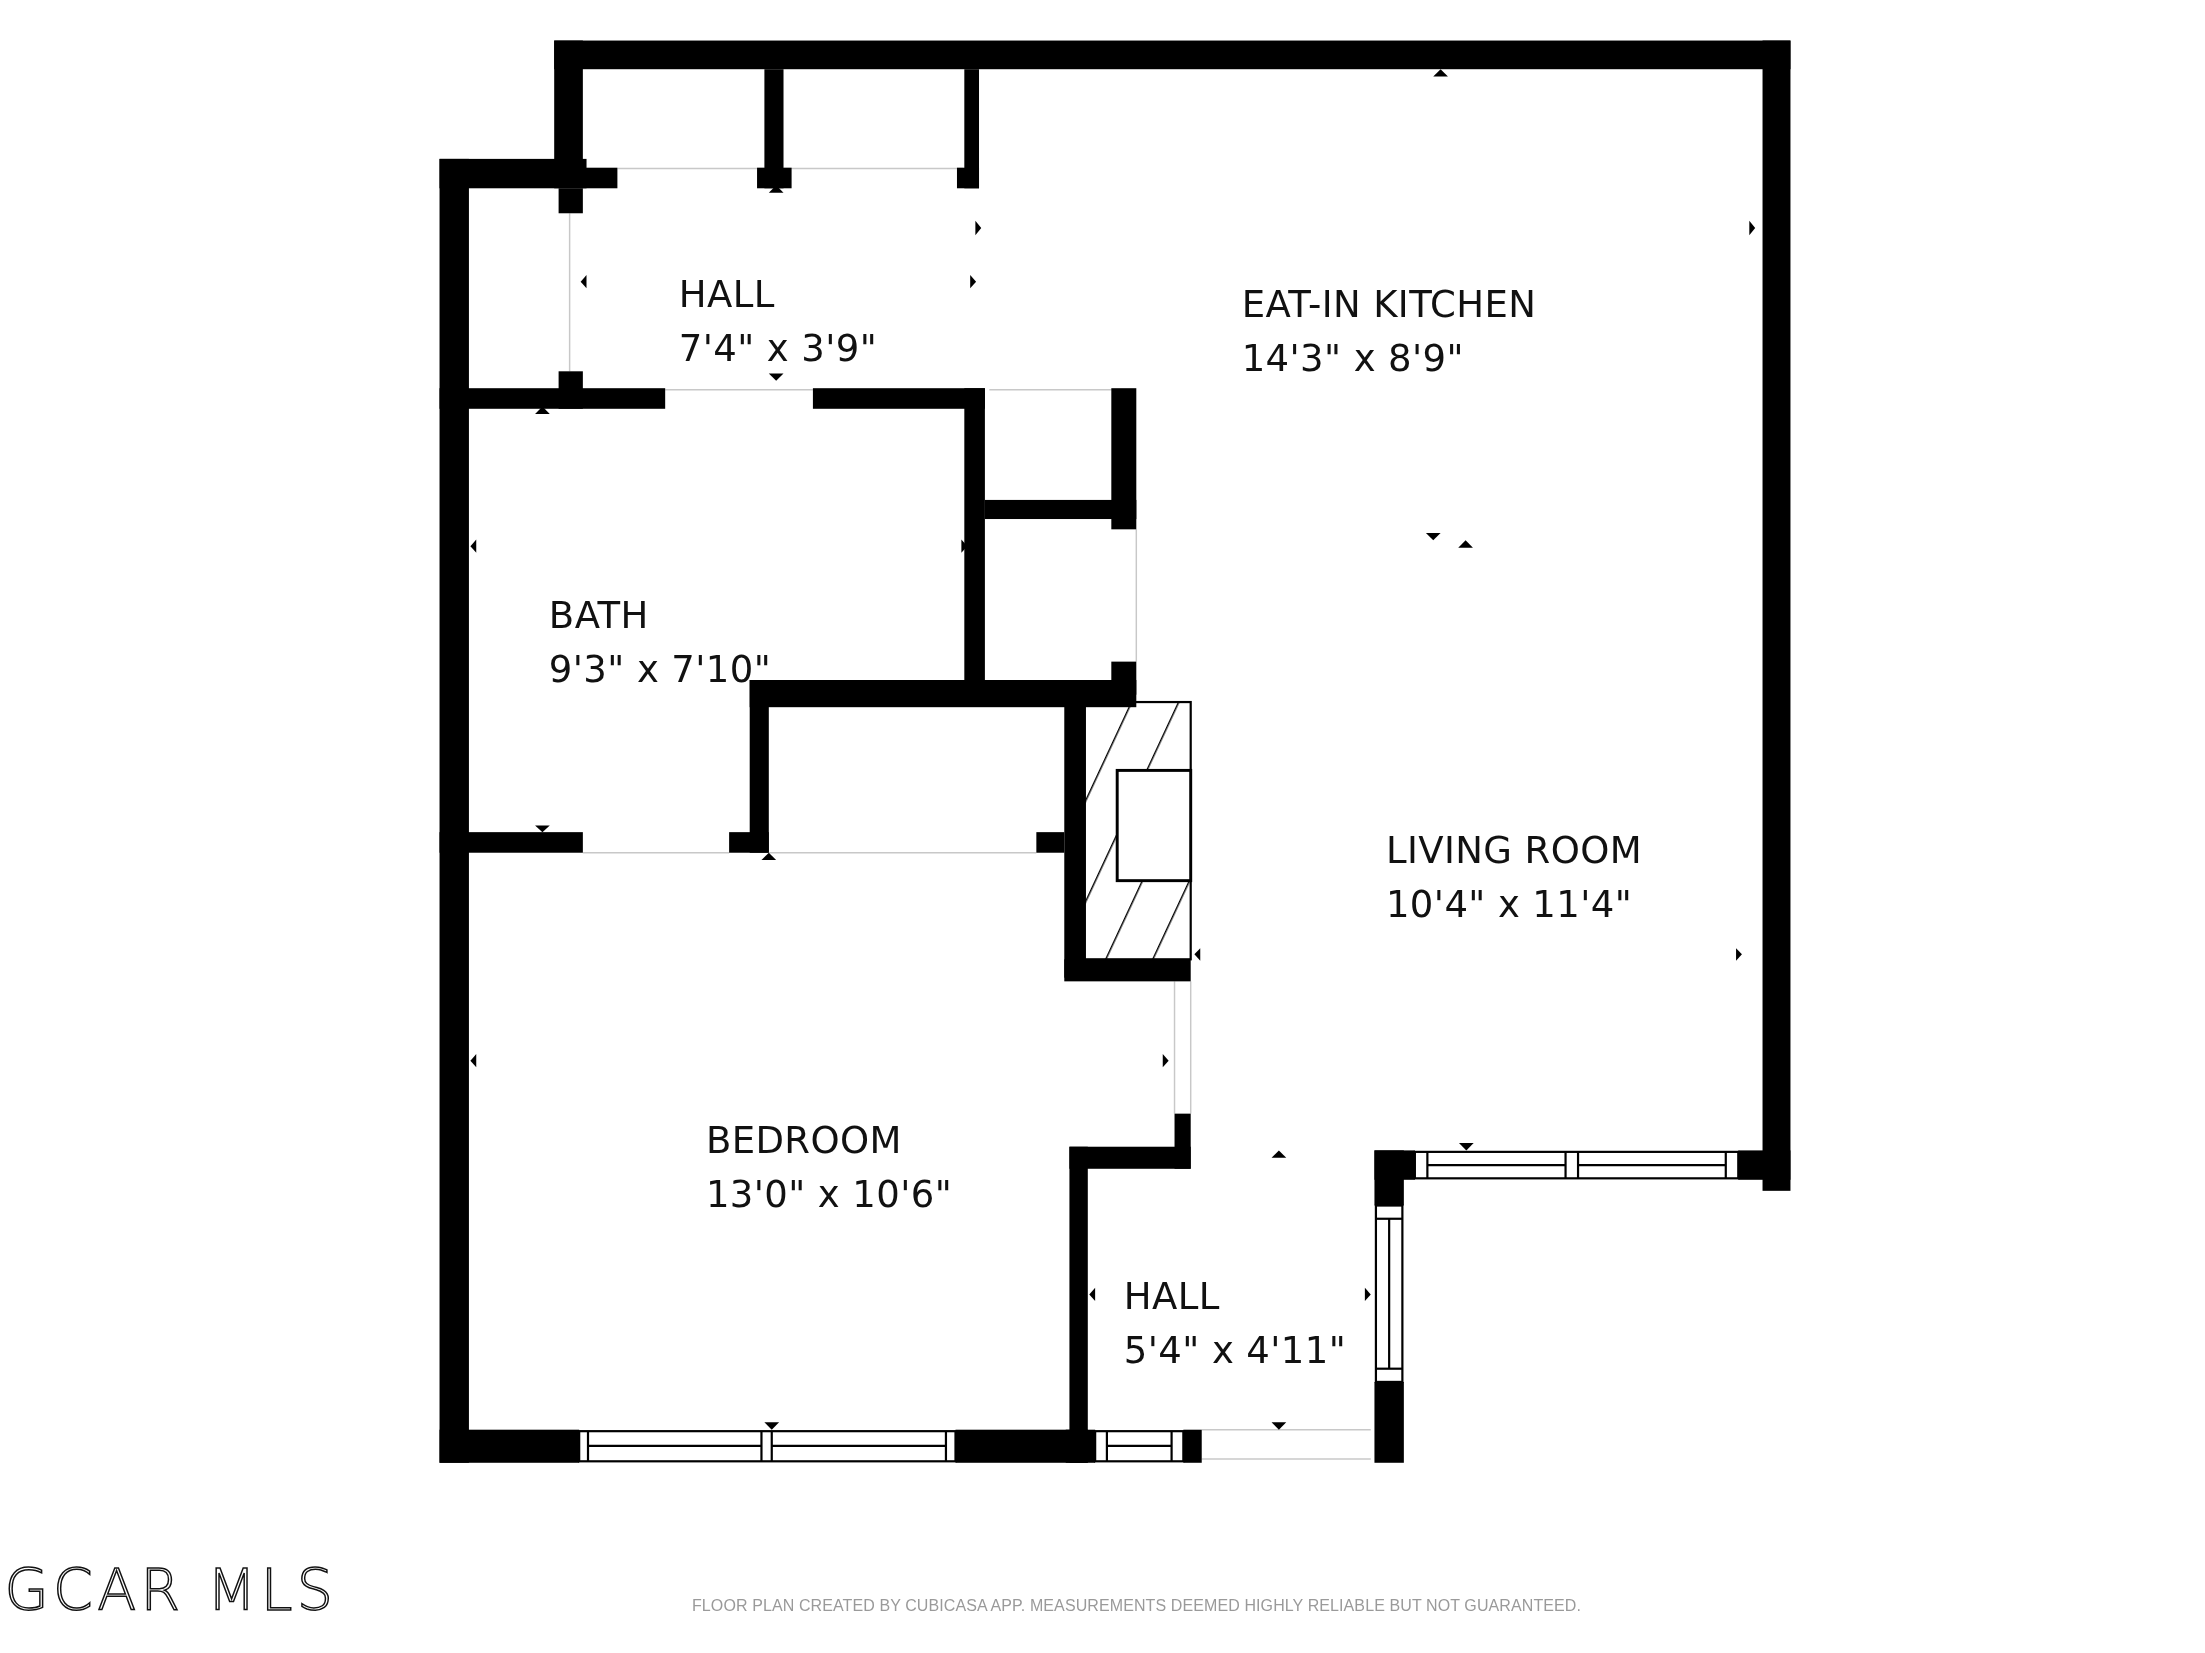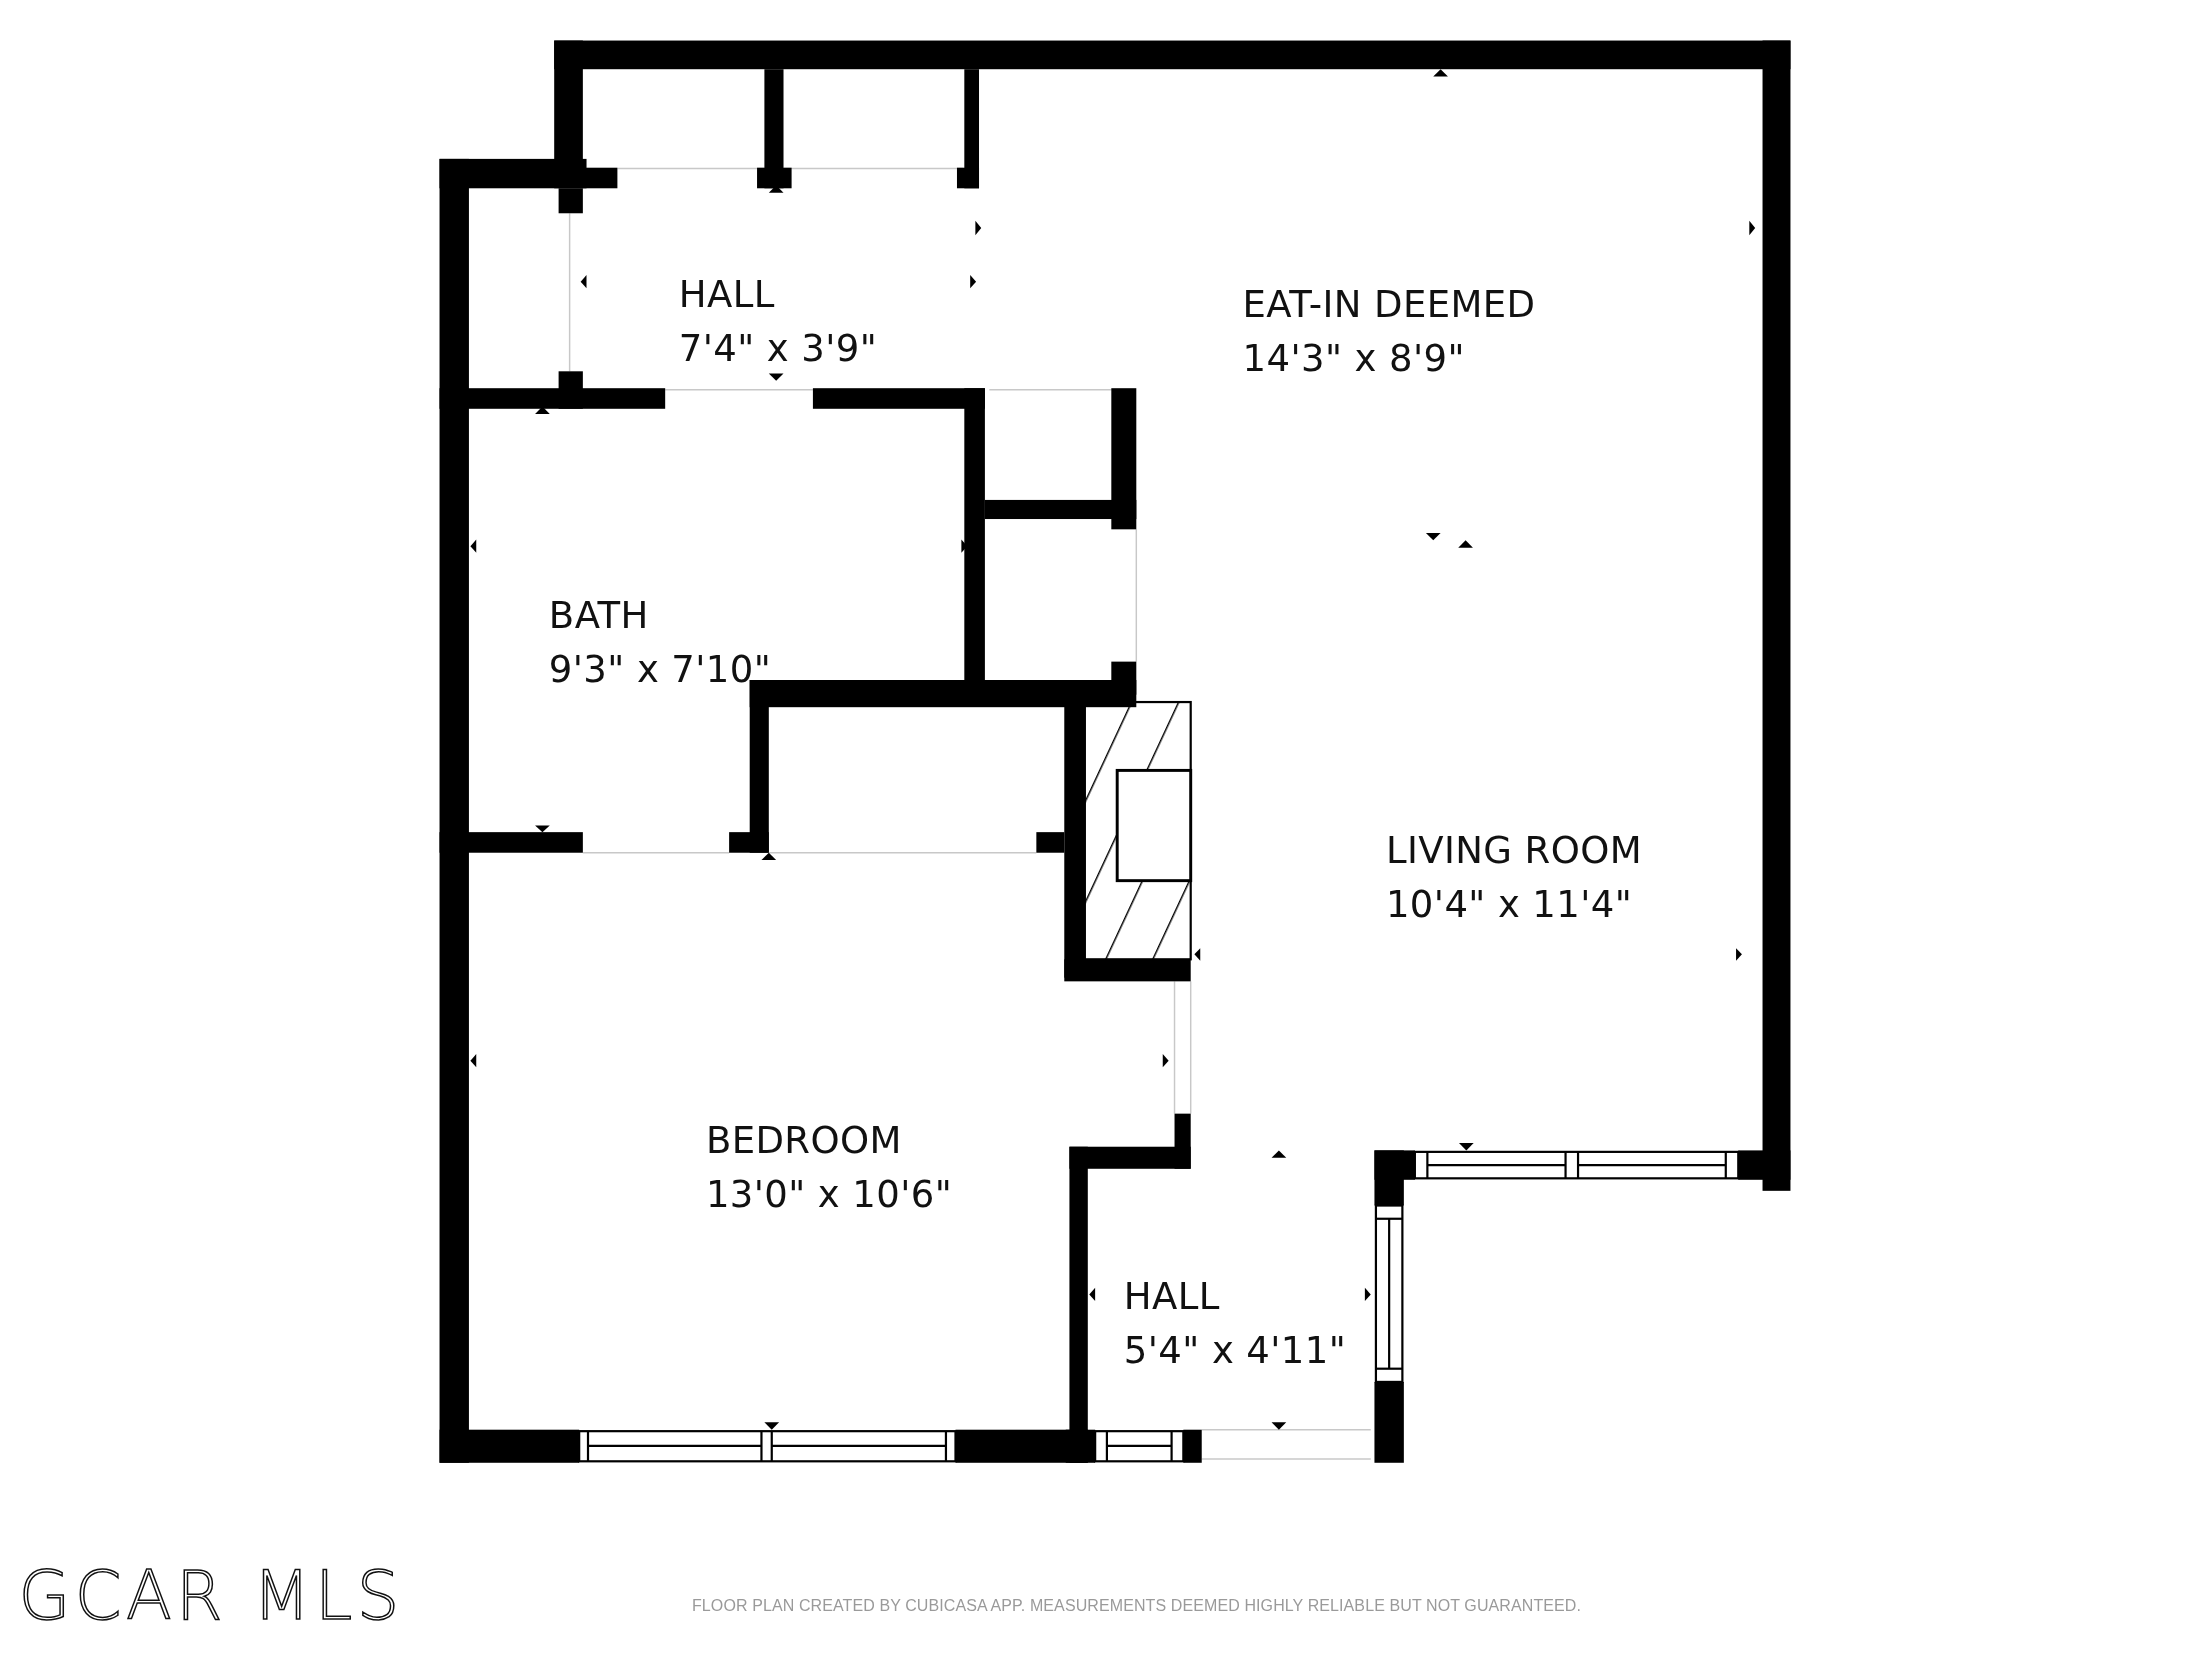--- a/index.html
+++ b/index.html
@@ -1,21 +1,21 @@
 <!DOCTYPE html>
 <html style="font-size:11.8px"><head>
 <meta charset="utf-8">
 <style>
   html, body { margin:0; padding:0; background:#ffffff; }
   body { width:2205px; height:1654px; position:relative; overflow:hidden; font-family:"DejaVu Sans", sans-serif; }
   #plan { position:absolute; left:0; top:0; width:2205px; height:1654px; }
   .room-label { position:absolute; text-align:left; color:#111111; font-family:"DejaVu Sans", sans-serif; transform:translateX(-50%); white-space:nowrap; letter-spacing:0.4px; }
   .room-name { display:block; font-size:37px; line-height:44px; }
   .room-dim { display:block; font-size:37px; line-height:44px; margin-top:10.3px; }
-  .logo { position:absolute; left:4.4px; top:1557px; font-family:"DejaVu Sans", sans-serif; font-weight:200; font-size:67px; letter-spacing:4.4px; color:#000; -webkit-text-stroke:0.4px #000; color:transparent;margin-left:14px; }
+  .logo { position:absolute; left:4.4px; top:1557px; font-family:"DejaVu Sans", sans-serif; font-weight:200; font-size:57px; letter-spacing:4.4px; color:#000; -webkit-text-stroke:0.4px #000; color:transparent; }
   .logo-inner { color:#fff; -webkit-text-stroke:1.5px #111; }
   .disclaimer { position:absolute; left:12px; width:100%; top:1597px; text-align:center; font-family:"Liberation Sans", sans-serif; font-size:16px; color:#9a9a9a; letter-spacing:0.1px; padding-left:44px; box-sizing:border-box; }
 </style>
 </head>
 <body>
 
 <svg id="plan" viewBox="0 0 3000 2250" xmlns="http://www.w3.org/2000/svg">
   <defs>
     <pattern id="hatch" patternUnits="userSpaceOnUse" width="58" height="58" patternTransform="rotate(25)">
       <line x1="0" y1="0" x2="0" y2="58" stroke="#000" stroke-width="4"></line>
@@ -163,21 +163,21 @@
     <polygon points="1040,1935 1050,1945 1060,1935"></polygon>
     <polygon points="1730,1935 1740,1945 1750,1935"></polygon>
   </g>
 </svg>
 
 <div class="room-label" style="left:778px; top:273px;">
   <span class="room-name">HALL</span>
   <span class="room-dim">7'4" x 3'9"</span>
 </div>
 <div class="room-label" style="left:1389px; top:283px;">
-  <span class="room-name">EAT-IN DEEMED</span>
+  <span class="room-name">EAT-IN KITCHEN</span>
   <span class="room-dim">14'3" x 8'9"</span>
 </div>
 <div class="room-label" style="left:660px; top:594px;">
   <span class="room-name">BATH</span>
   <span class="room-dim">9'3" x 7'10"</span>
 </div>
 <div class="room-label" style="left:1514px; top:829px;">
   <span class="room-name">LIVING ROOM</span>
   <span class="room-dim">10'4" x 11'4"</span>
 </div>

